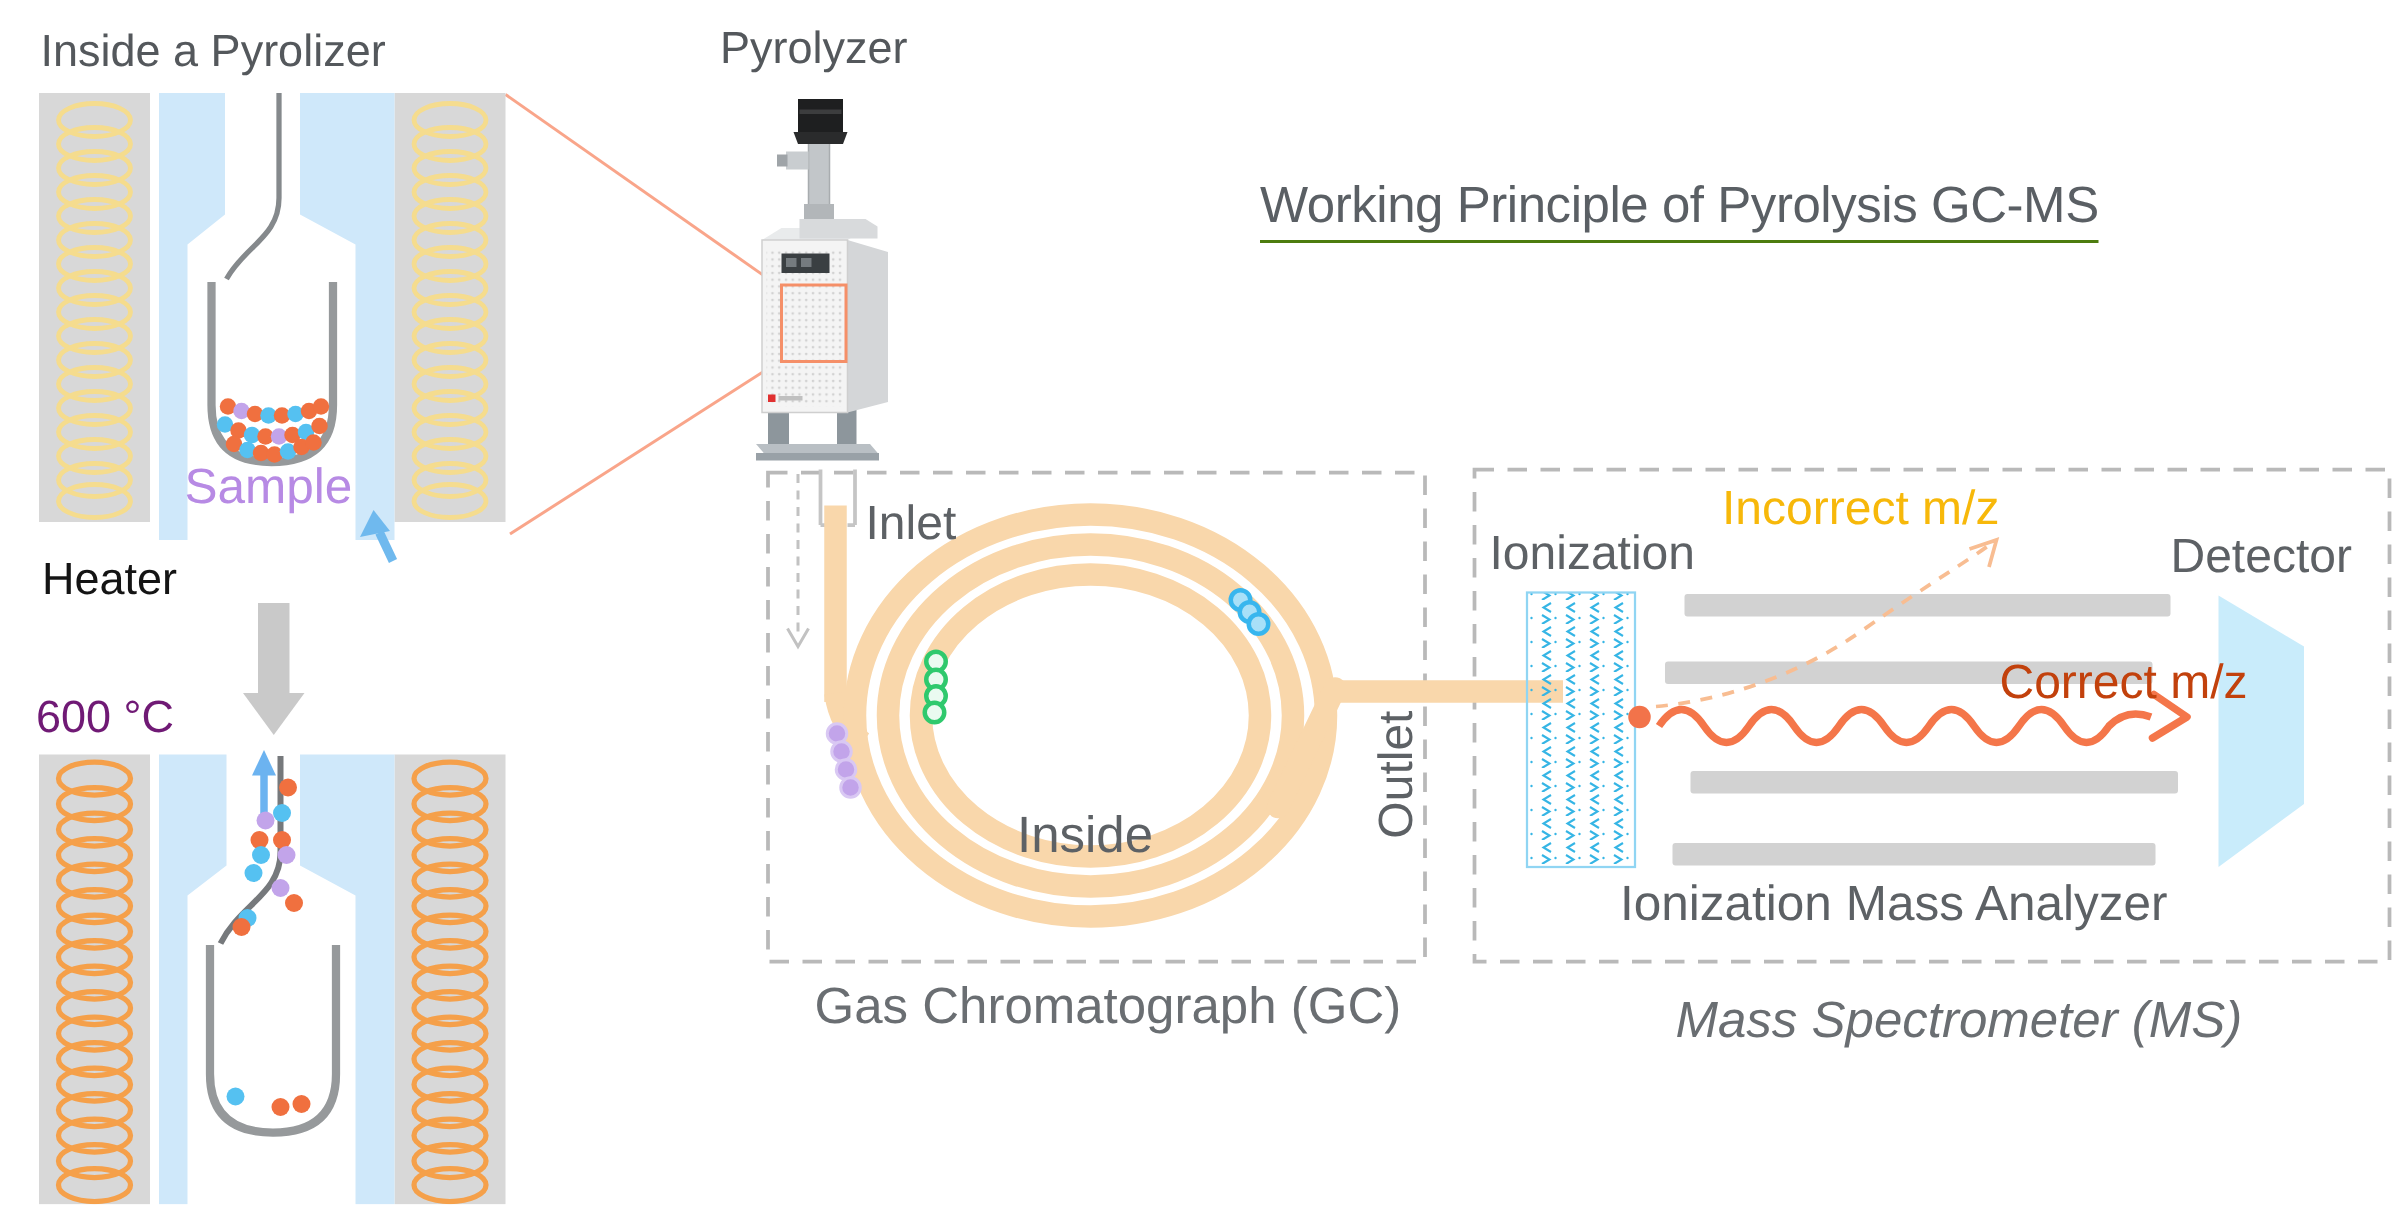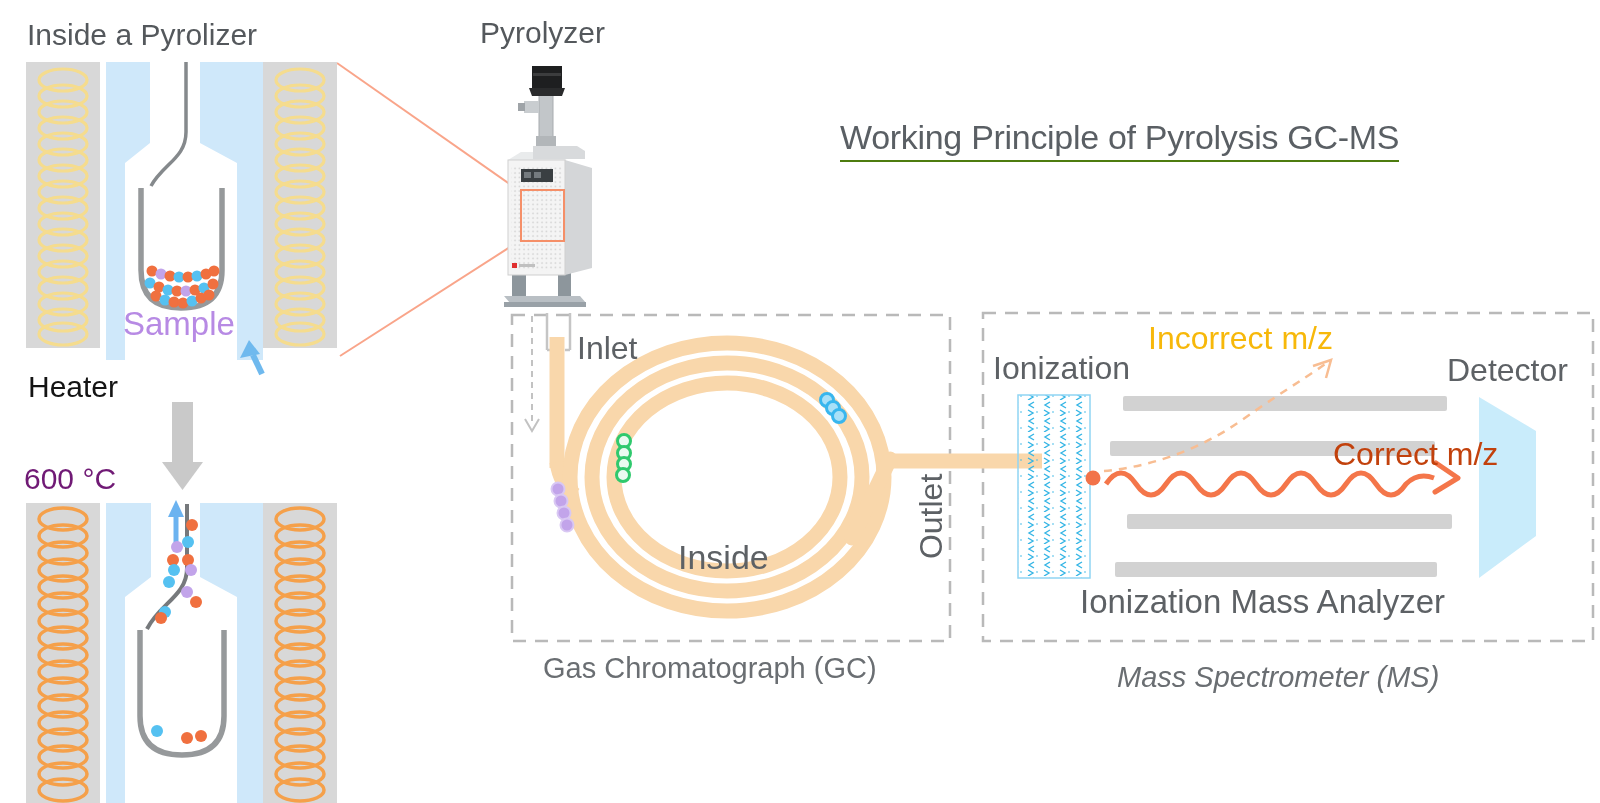--- a/index.html
+++ b/index.html
@@ -9,21 +9,21 @@
   .lbl{position:absolute;color:#5b6065;white-space:nowrap;line-height:1.15;}
   .lbl-heading{font-size:30px;color:#54585c;}
   .lbl-title{font-size:34px;color:#5a5f64;letter-spacing:-0.3px;border-bottom:2px solid #4d7c0f;padding-bottom:3px;}
   .lbl-heater{font-size:30px;color:#141414;}
   .lbl-quartz{font-size:30px;color:#1779c5;white-space:normal;width:130px;line-height:1.4;}
   .lbl-sample{font-size:33px;color:#b78ae4;}
   .lbl-temp{font-size:30px;color:#701a75;}
   .lbl-inlet,.lbl-column,.lbl-ionization,.lbl-detector{font-size:32px;color:#5d6165;}
   .lbl-column{font-size:34px;}
   .lbl-outlet{font-size:32px;color:#5d6165;width:110px;text-align:center;transform:rotate(-90deg);}
-  .lbl-caption{font-size:29px;color:#6a6e72;}
+  .lbl-caption{font-size:34px;color:#6a6e72;}
   .lbl-quad{font-size:33px;color:#5d6165;}
   .lbl-incorrect{font-size:32px;color:#f7b80a;}
   .lbl-correct{font-size:32px;color:#c2410c;margin-left:48px;}
 </style>
 </head>
 <body>
 
 <div class="stage">
 
 <svg width="1600" height="803" viewBox="0 0 1600 803">

